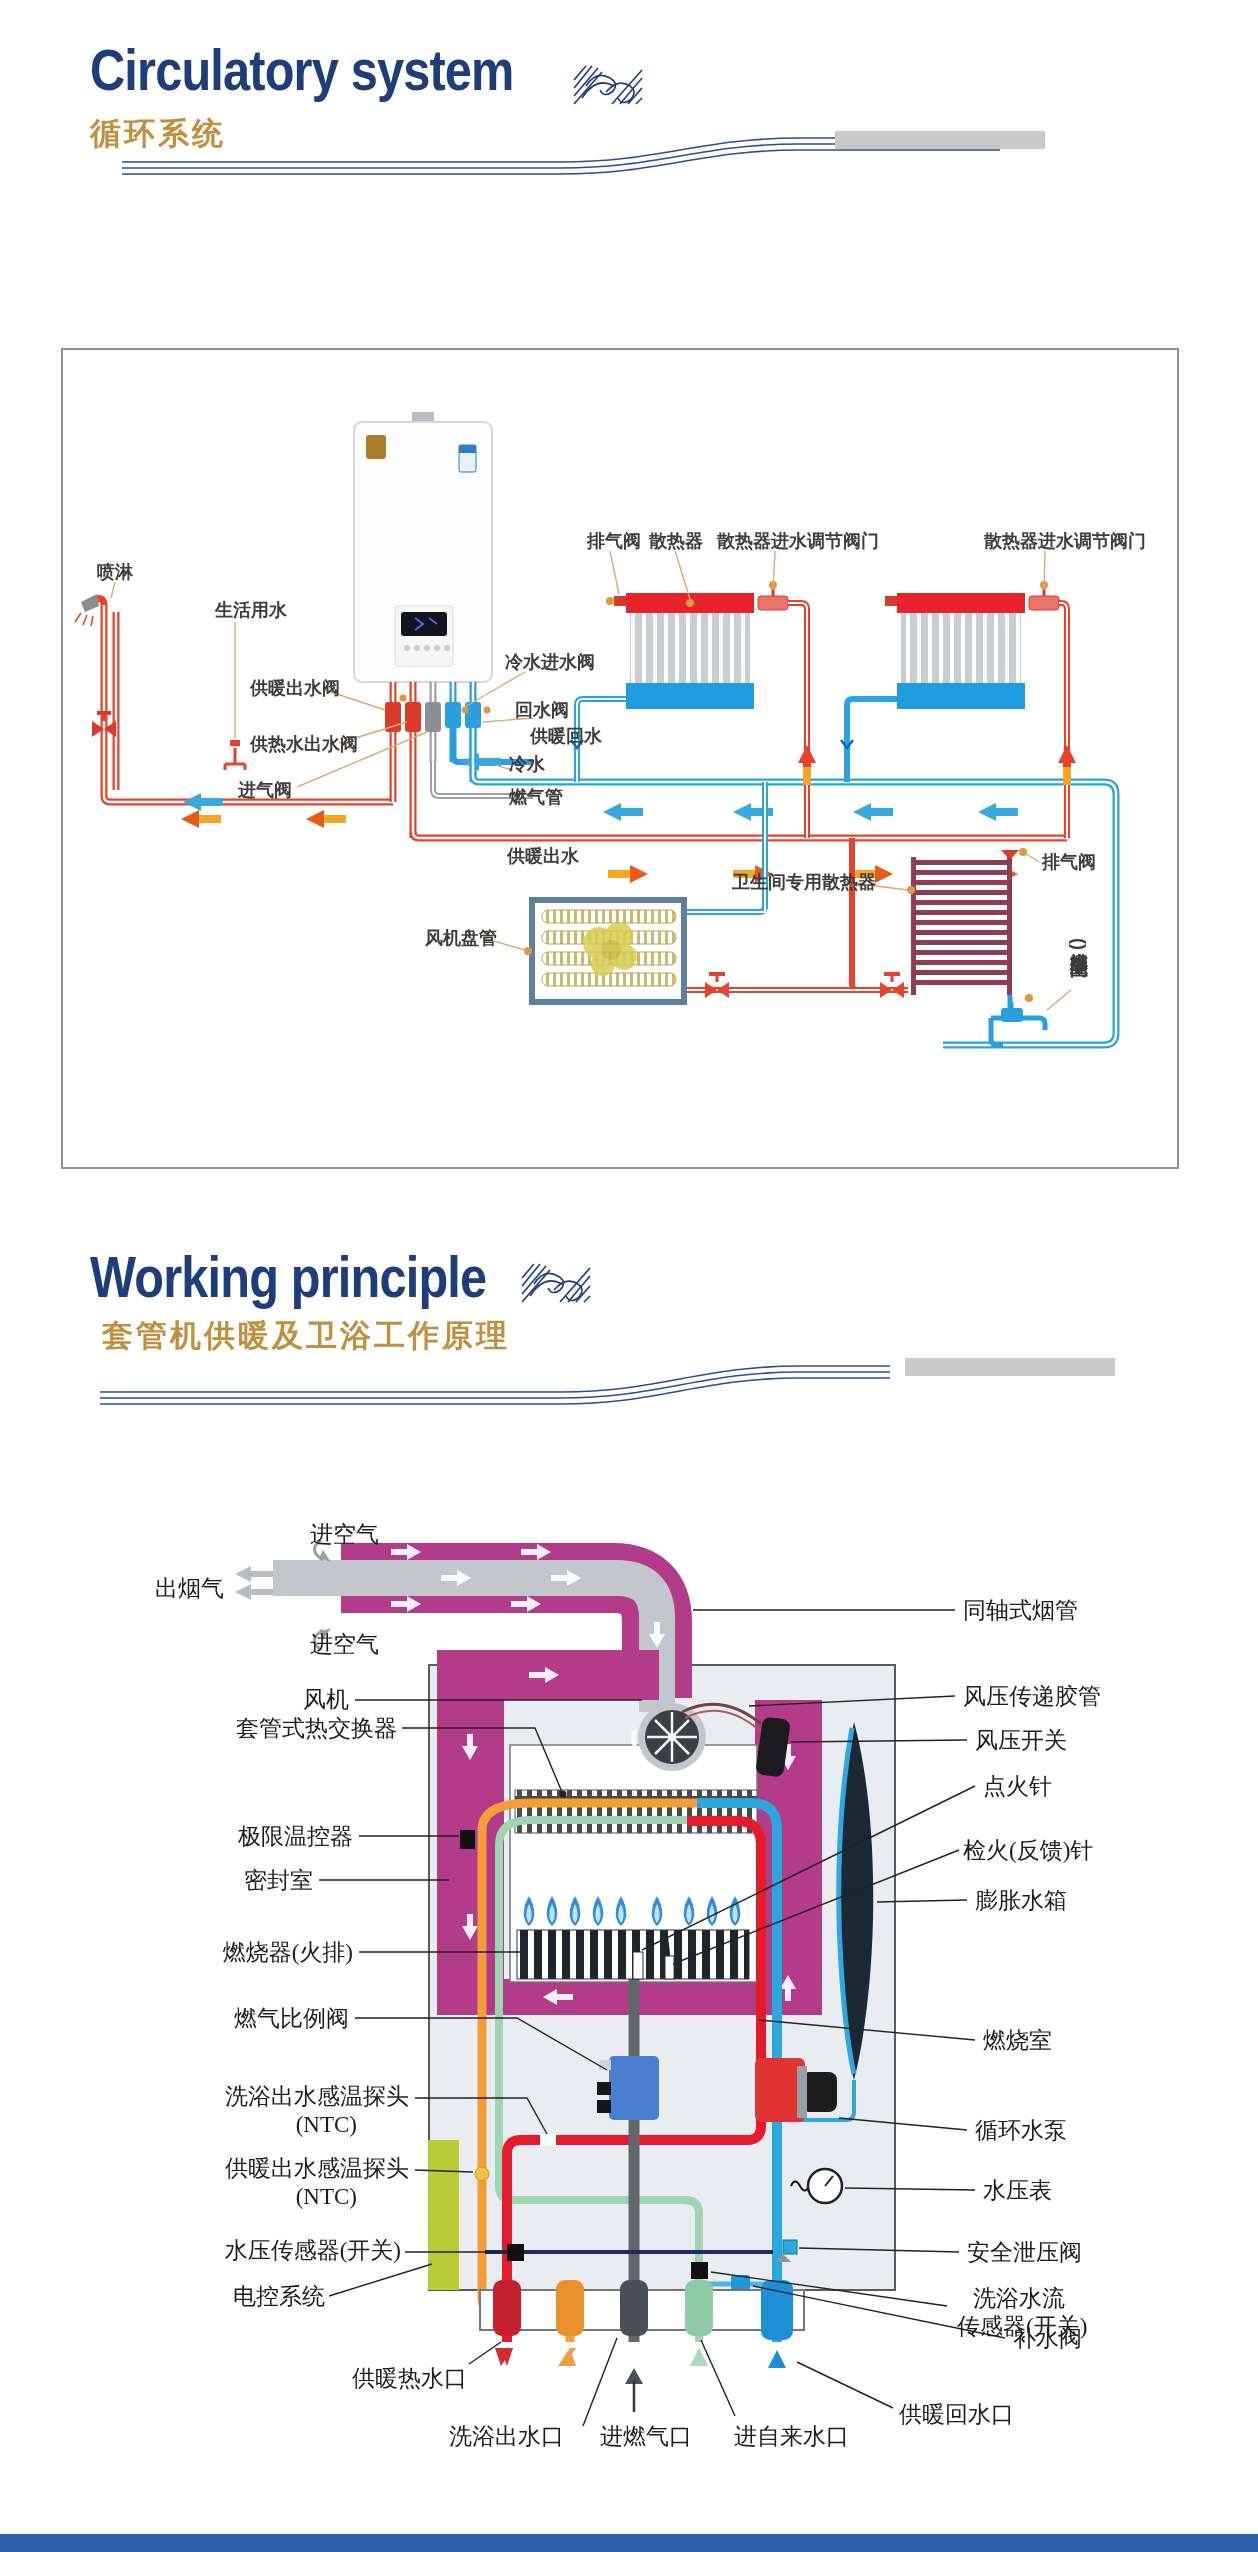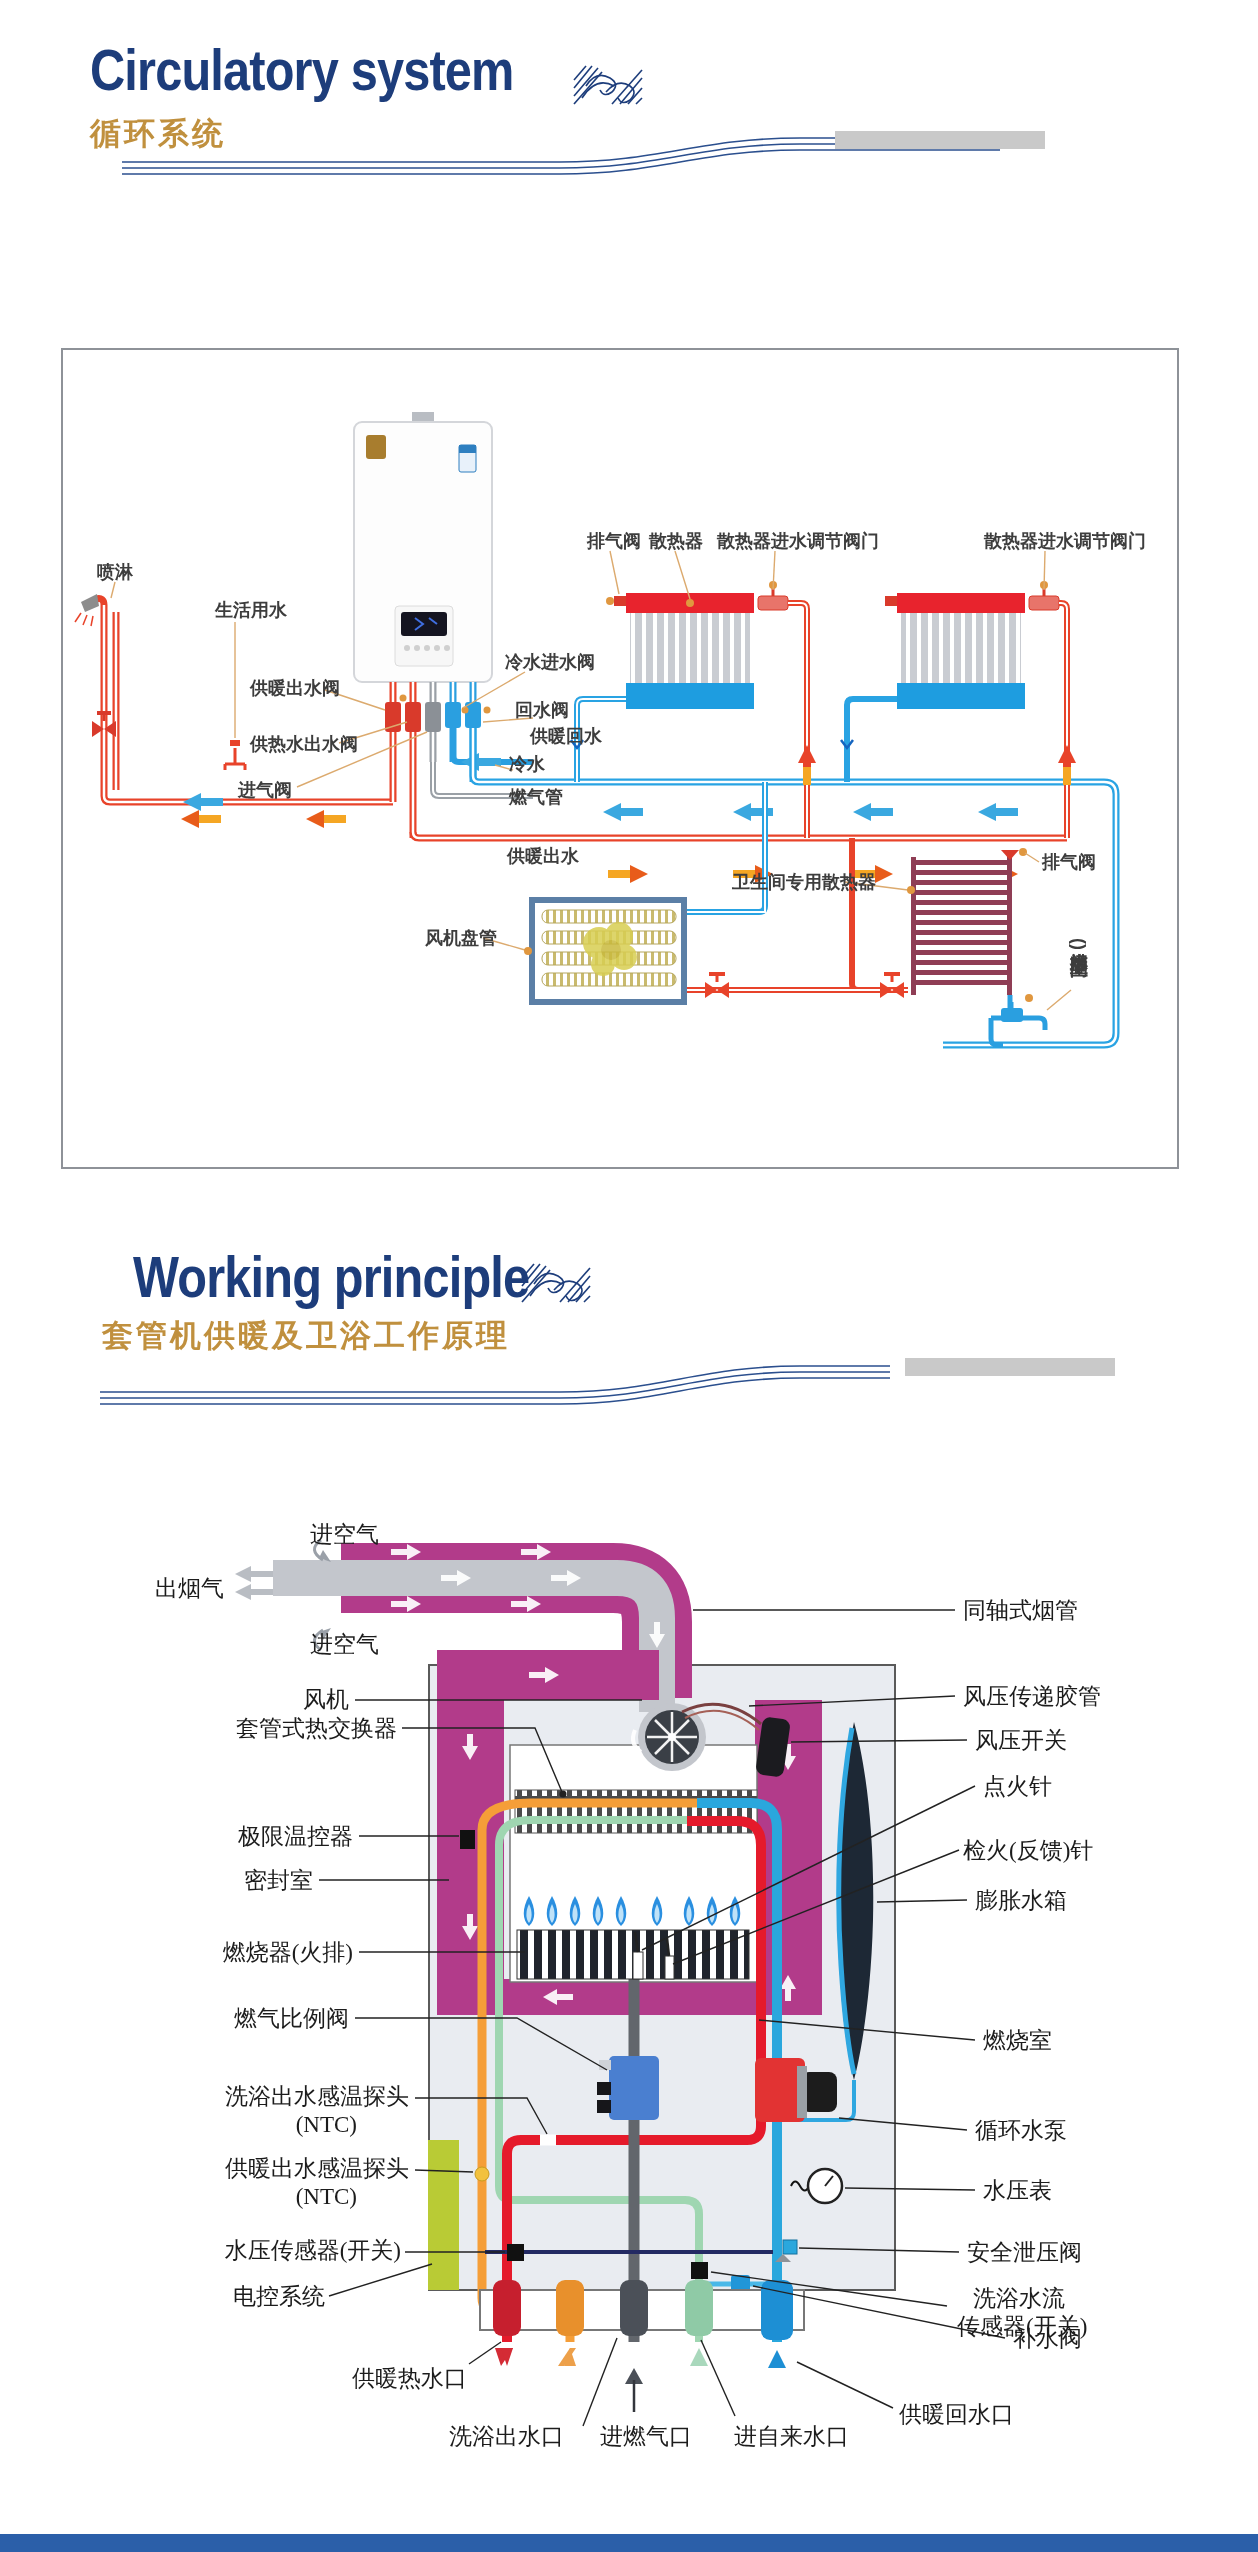--- a/index.html
+++ b/index.html
@@ -308,21 +308,21 @@
   <text class="lb1" x="586" y="197">散热器</text>
   <text class="lb1" x="654" y="197">散热器进水调节阀门</text>
   <text class="lb1" x="921" y="197">散热器进水调节阀门</text>
   <text class="lb1" x="362" y="594">风机盘管</text>
   <text class="lb1" x="669" y="538">卫生间专用散热器</text>
   <text class="lb1" x="979" y="518">排气阀</text>
   <text class="lb1 vert" x="1016" y="588">排水阀(卫生间)</text>
 </svg>
 </div>
 
-<div class="abs" style="left:90px;top:1248px;margin-left:43px;">
+<div class="abs" style="left:90px;top:1248px;">
   <div class="sec-title">Working principle</div>
 </div>
 <div class="abs" style="left:520px;top:1256px;">
   <svg width="72" height="50" viewBox="0 0 72 50">
     <g stroke="#1d3d7b" fill="none" stroke-width="1.6">
       <path d="M2,46 L30,14"></path>
         <path d="M2,38 L26,10"></path>
         <path d="M2,30 L20,8"></path>
         <path d="M2,22 L14,8"></path>
       <path d="M40,46 L70,12"></path>

